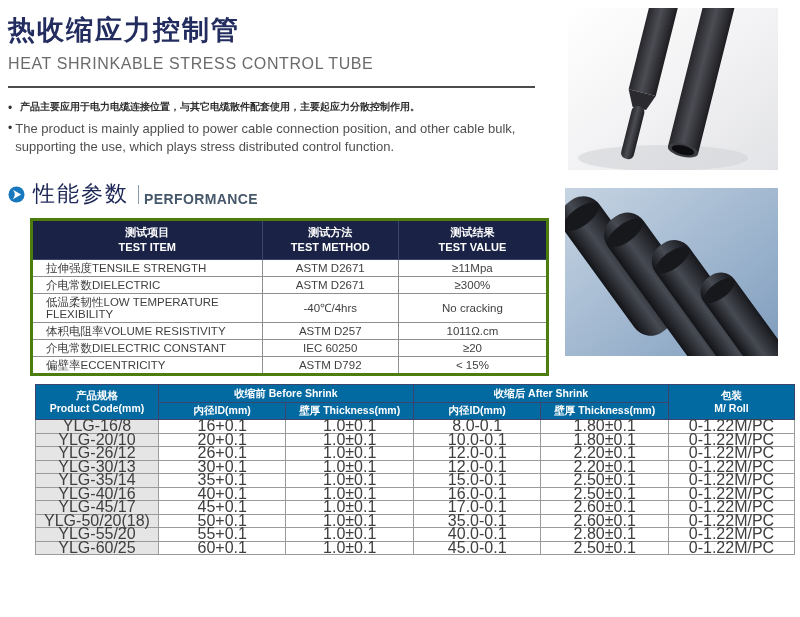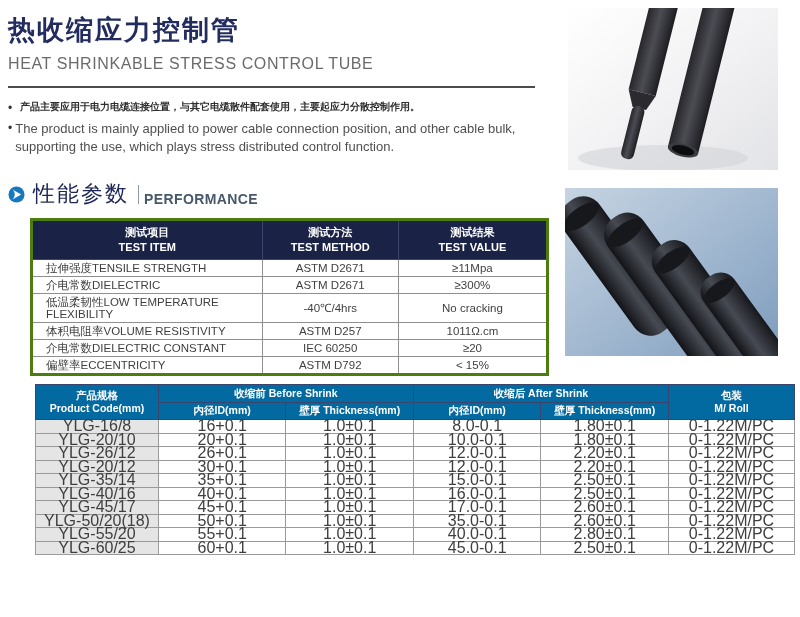--- a/index.html
+++ b/index.html
@@ -195,21 +195,21 @@
         </tr>
         <tr>
           <td class="first">YLG-26/12</td>
           <td>26+0.1</td>
           <td>1.0±0.1</td>
           <td>12.0-0.1</td>
           <td>2.20±0.1</td>
           <td>0-1.22M/PC</td>
         </tr>
         <tr>
-          <td class="first">YLG-20/12</td>
+          <td class="first">YLG-30/13</td>
           <td>30+0.1</td>
           <td>1.0±0.1</td>
           <td>12.0-0.1</td>
           <td>2.20±0.1</td>
           <td>0-1.22M/PC</td>
         </tr>
         <tr>
           <td class="first">YLG-35/14</td>
           <td>35+0.1</td>
           <td>1.0±0.1</td>

